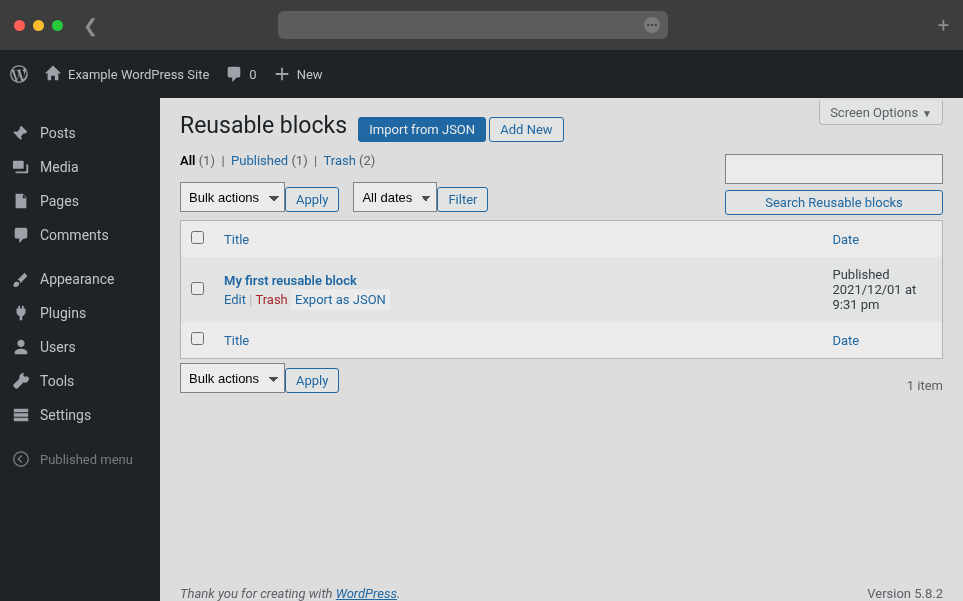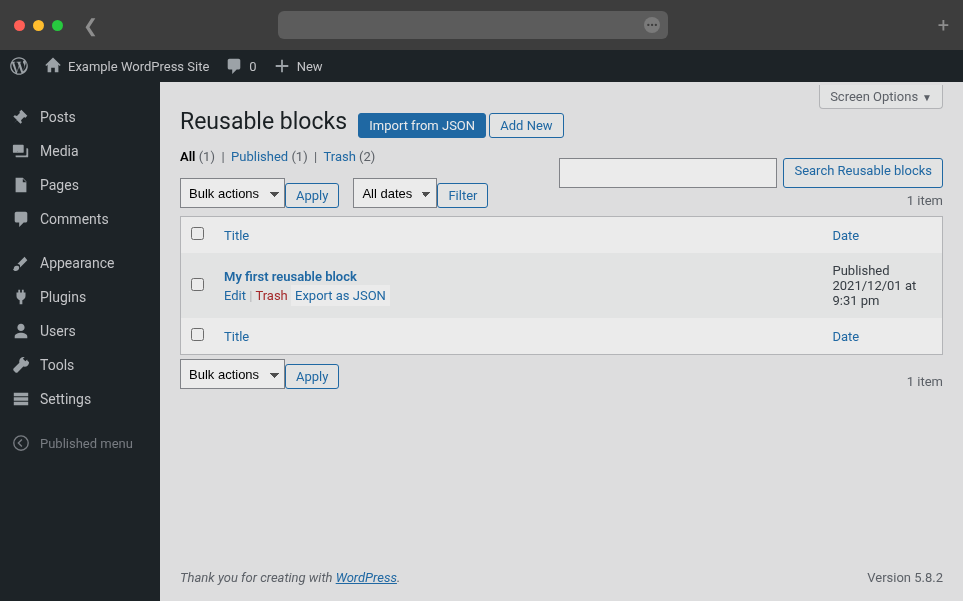--- a/index.html
+++ b/index.html
@@ -8,46 +8,46 @@
     .chrome { height:50px; background:#3d3d3d; display:flex; align-items:center; padding:0 14px; gap:10px; }
     .traffic { display:flex; gap:8px; }
     .dot { width:11px; height:11px; border-radius:50%; }
     .r{background:#ff5f56;} .y{background:#ffbd2e;} .g{background:#27c93f;}
     .back-arrow { color:#8d8d8d; font-size:18px; margin-left:10px; }
     .url-bar { flex:1; max-width:390px; margin-left:170px; height:28px; background:#5c5c5c; border-radius:6px; display:flex; align-items:center; justify-content:flex-end; padding:0 8px; }
     .url-dots { width:16px; height:16px; background:#7a7a7a; border-radius:50%; display:flex; align-items:center; justify-content:center; color:#3d3d3d; font-size:11px; }
     .plus-tab { margin-left:auto; color:#8d8d8d; font-size:20px; }
 
     
-    .adminbar { height:32px; background:#1d2327; color:#c3c4c7; display:flex; align-items:center; padding:0 10px; font-size:13px; gap:16px; }
+    .adminbar { height:48px; background:#1d2327; color:#c3c4c7; display:flex; align-items:center; padding:0 10px; font-size:13px; gap:16px; }
     .adminbar .ab-item { display:flex; align-items:center; gap:6px; cursor:pointer; }
     .adminbar svg { width:18px; height:18px; fill:#9ca2a7; }
 
     
     .wrap { display:flex; height:calc(601px - 50px - 32px); }
     .sidebar { width:160px; background:#1d2327; color:#c3c4c7; padding-top:8px; font-size:14px; }
     .sidebar .menu-item { display:flex; align-items:center; gap:10px; padding:8px 12px; cursor:pointer; }
     .sidebar .menu-item svg { width:18px; height:18px; fill:#9ca2a7; }
     .sidebar .collapse { color:#787c82; font-size:13px; }
 
     .content { flex:1; padding:10px 20px 0 20px; position:relative; display:flex; flex-direction:column;}
     .screen-options { position:absolute; right:20px; top:3px; padding:4px 10px; background:#f6f7f7; border:1px solid #c3c4c7; border-top:none; border-radius:0 0 4px 4px; font-size:13px; color:#646970; cursor:pointer; }
     .screen-options .tri { font-size:10px; margin-left:4px;}
 
-    h1 { font-size:23px; font-weight:400; color:#1d2327; display:inline-block; margin:16px 8px 10px 0;}
+    h1 { font-size:23px; font-weight:400; color:#1d2327; display:inline-block; margin:4px 8px 10px 0;}
     .btn { display:inline-block; padding:4px 10px; font-size:13px; border-radius:3px; cursor:pointer; text-align:center; vertical-align:middle;}
     .btn-primary { background:#2271b1; color:#fff; border:1px solid #2271b1;}
     .btn-primary-outline { background:#f6f7f7; color:#2271b1; border:1px solid #2271b1;}
     .btn-secondary { background:#f6f7f7; color:#2271b1; border:1px solid #2271b1; }
 
     .subsubsub { margin:4px 0 10px; font-size:13px; color:#646970;}
     .subsubsub a{ color:#2271b1; text-decoration:none; }
     .subsubsub .cur{ color:#000; font-weight:600;}
 
-    .search-box { position:absolute; right:20px; top:76px; display:flex; gap:6px;}
+    .search-box { position:absolute; right:20px; top:56px; display:flex; gap:6px;flex-direction:column;}
     .search-box input{ width:218px; height:30px; border:1px solid #8c8f94; background:#fff; padding:0 6px;}
 
     .tablenav { display:flex; align-items:flex-end; margin:4px 0;}
     .tablenav select { height:30px; border:1px solid #8c8f94; background:#fff; padding:0 24px 0 8px; font-size:13px; appearance:none; -webkit-appearance:none; background-image: linear-gradient(45deg, transparent 50%, #555 50%), linear-gradient(135deg, #555 50%, transparent 50%); background-position: right 10px top 13px, right 5px top 13px; background-size:5px 5px; background-repeat:no-repeat;}
     .tablenav .items-count{ margin-left:auto; color:#646970; font-size:13px;}
 
     table.wp-list { width:100%; border:1px solid #c3c4c7; border-collapse:collapse; background:#fff; margin-top:4px;padding-left:40px;}
     table.wp-list th, table.wp-list td { text-align:left; padding:10px; font-size:13px;}
     table.wp-list thead th, table.wp-list tfoot th { font-weight:400;}
     table.wp-list thead th a, table.wp-list tfoot th a { color:#2271b1; text-decoration:none;}

